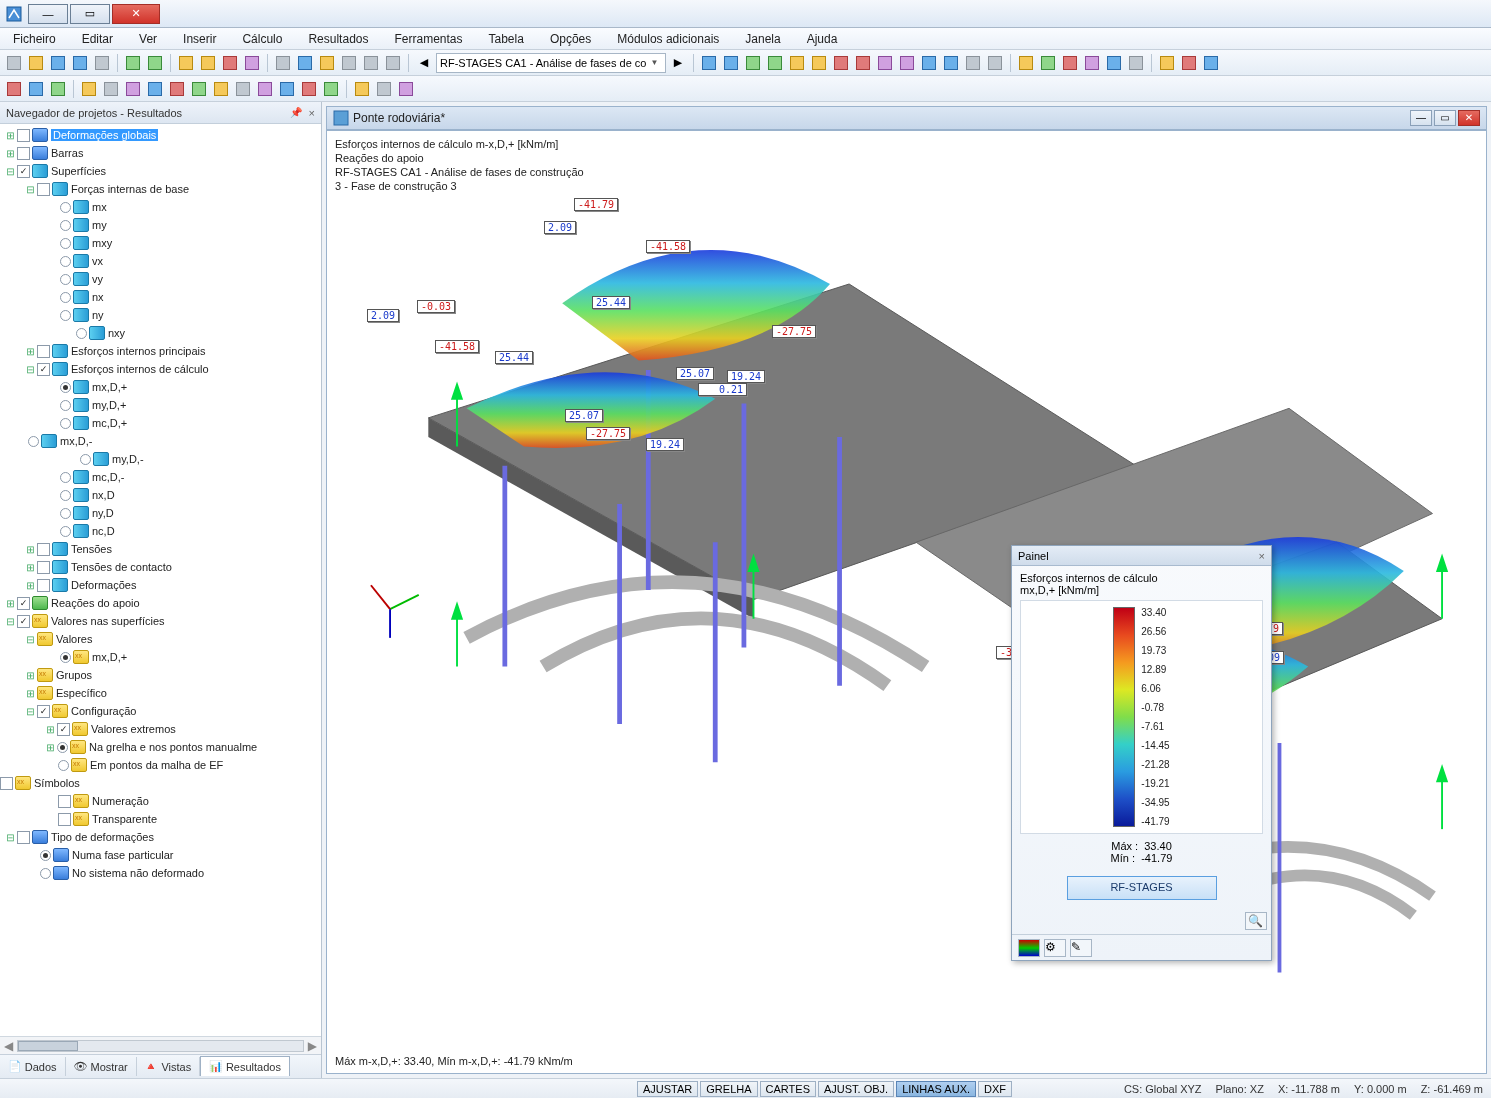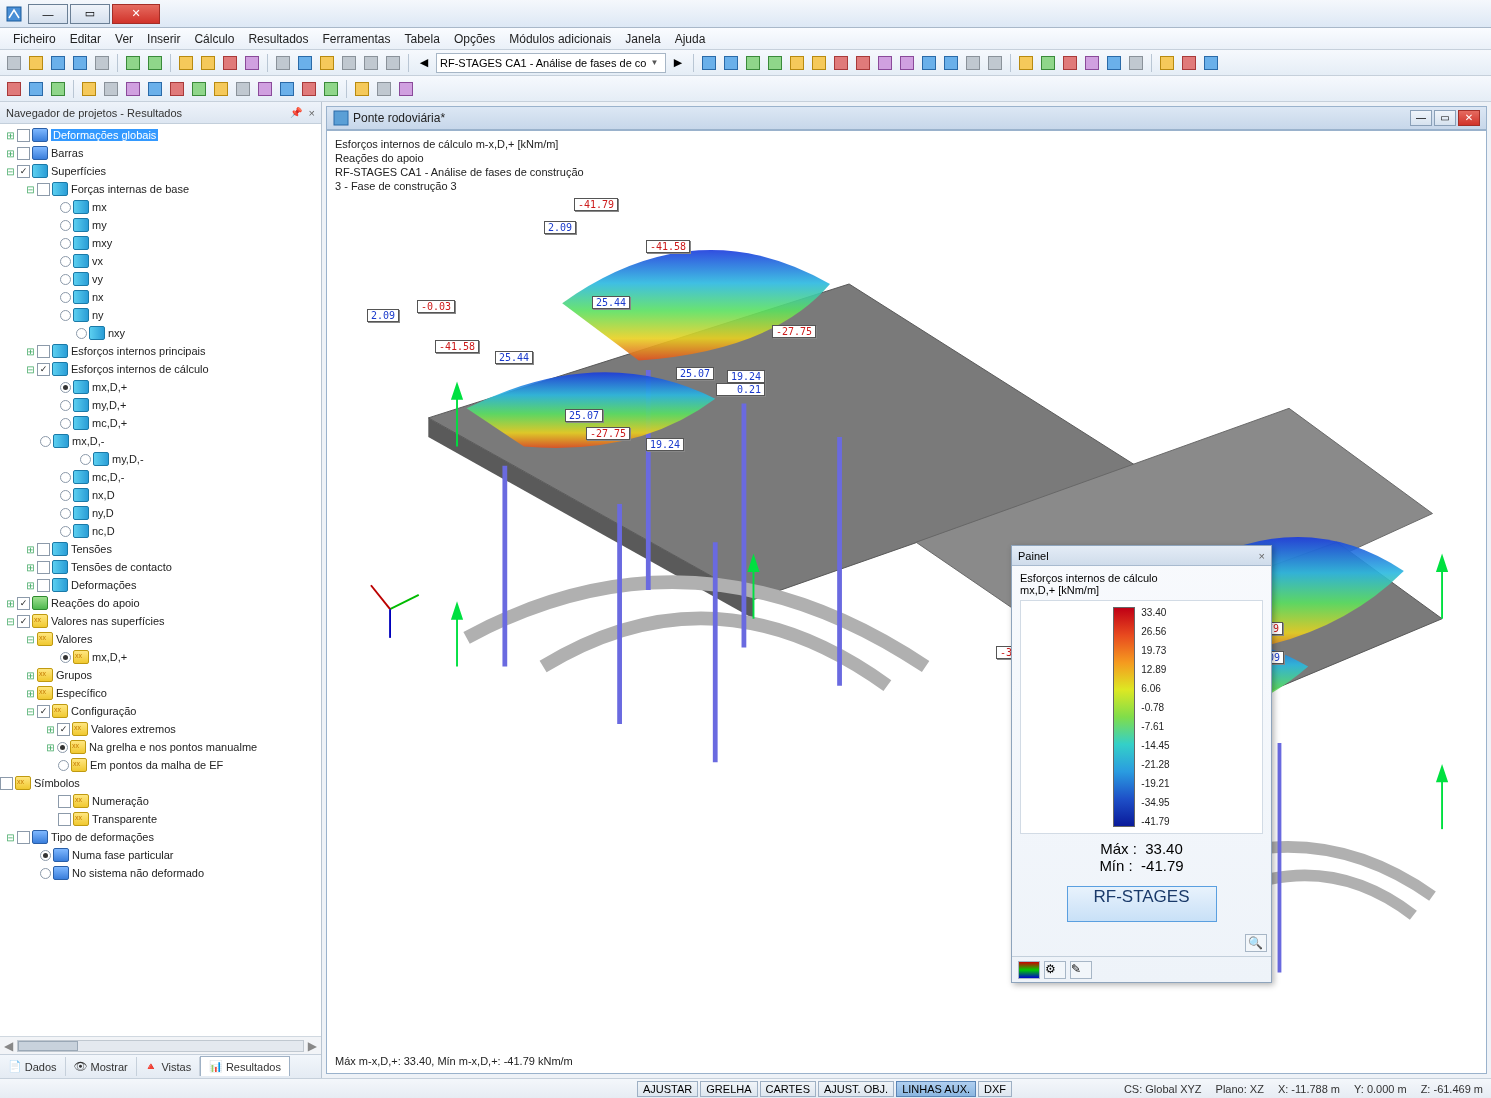--- a/index.html
+++ b/index.html
@@ -7,21 +7,21 @@
 
 
 .titlebar { height: 28px; background: linear-gradient(#f5f8fc,#dde8f5); display: flex; align-items: center; padding: 0 6px; border-bottom: 1px solid #a9b8c9; }
 .titlebar .app-icon { width: 16px; height: 16px; margin-right: 6px; }
 .titlebar .title { flex: 1; color: #333; font-size: 12px; }
 .win-btns { display: flex; gap: 2px; }
 .win-btn { width: 40px; height: 20px; border: 1px solid #6a7f95; background: linear-gradient(#f0f4fa,#d5e0ee); display: flex; align-items: center; justify-content: center; font-size: 11px; }
 .win-btn.close { background: linear-gradient(#e56b60,#d1332a); color: #fff; border-color: #a32e27; width: 48px; }
 
 
-.menubar { height: 22px; background: linear-gradient(#fafcff,#eaf0f8); border-bottom: 1px solid #c6d0db; display: flex; align-items: center; padding: 0 6px; gap: 0; }
+.menubar { height: 22px; background: linear-gradient(#fafcff,#eaf0f8); border-bottom: 1px solid #c6d0db; display: flex; align-items: center; padding: 0 6px; gap: 12px; }
 .menubar span { padding: 2px 7px; color: #222; cursor: default; }
 
 
 .toolbar { height: 26px; background: linear-gradient(#f6f9fd,#e5edf6); border-bottom: 1px solid #c6d0db; display: flex; align-items: center; padding: 0 4px; gap: 2px; }
 .tbtn { width: 20px; height: 20px; border: 1px solid transparent; display: flex; align-items: center; justify-content: center; font-size: 11px; }
 .tsep { width: 1px; height: 18px; background: #b9c6d4; margin: 0 3px; }
 .tdrop { display: flex; align-items: center; height: 20px; border: 1px solid #a7b6c6; background: #fff; font-size: 11px; padding: 0 3px; }
 .tdrop .dd { color: #555; margin-left: 4px; font-size: 8px; }
 
 
@@ -75,22 +75,22 @@
 
 
 .panel { position: absolute; left: 689px; top: 443px; width: 261px; background: linear-gradient(#f8fafd,#eef3f9); border:1px solid #8ea4bc; box-shadow: 2px 2px 6px rgba(0,0,0,0.3); }
 .panel .phdr { height:20px; background: linear-gradient(#e4ecf6,#cfdceb); border-bottom:1px solid #a8bacf; display:flex; align-items:center; padding:0 6px; font-size:11px; }
 .panel .phdr .px { margin-left:auto; color:#666; }
 .panel .pbody { padding:6px 8px; font-size:11px; }
 .panel .scale-wrap { display:flex; justify-content:center; padding:6px 0; border:1px solid #d2dbe5; background:#fff; margin-top:4px; }
 .panel .scale { display:flex; gap:6px; }
 .panel .bar { width:22px; height:220px; background: linear-gradient(to bottom, #c00015, #e84a1f, #f59a1f, #dde823, #80dd4a, #34d0c8, #2a9ce0, #1e50c8, #0a1a9a); border:1px solid #666; }
 .panel .vals { display:flex; flex-direction:column; justify-content:space-between; height:220px; font-size:10px; color:#222; }
-.panel .mm { text-align:center; padding:6px 0; font-size:15px; }
-.panel .pbtn { display:block; margin:6px auto; width:150px; height:36px; border:1px solid #5a9fe0; background:linear-gradient(#e8f2fc,#c8e0f7); font-size:17px; text-align:center; line-height:20px; color:#1a3a6a; }
+.panel .mm { text-align:center; padding:6px 0; font-size:11px; }
+.panel .pbtn { display:block; margin:6px auto; width:150px; height:24px; border:1px solid #5a9fe0; background:linear-gradient(#e8f2fc,#c8e0f7); font-size:11px; text-align:center; line-height:20px; color:#1a3a6a; }
 .panel .pfoot { height:26px; border-top:1px solid #c3cfdb; display:flex; align-items:center; padding:0 6px; gap:4px; }
 .panel .pfbtn { width:22px; height:18px; border:1px solid #a7b6c6; background:#f2f6fa; }
 .panel .mag { margin-left:auto; width:22px; height:18px; border:1px solid #a7b6c6; background:#f2f6fa; display:flex; align-items:center; justify-content:center; margin-bottom:4px; margin-right:4px; }
 
 
 .status { height: 20px; background: linear-gradient(#f4f7fb,#e6ecf3); border-top:1px solid #c6d0db; display:flex; align-items:center; font-size:11px; }
 .status .sbtn { padding:1px 5px; border:1px solid #9eb0c4; margin-left:2px; background:linear-gradient(#f0f4f8,#dde6ef); }
 .status .sbtn.active { background:linear-gradient(#b0cff0,#8ab6e0); border-color:#5a85b6; }
 .status .sright { margin-left:auto; display:flex; gap:14px; padding-right:8px; color:#333; }
 .status .sgap { flex:0 0 635px; }
@@ -422,21 +422,21 @@
           <div class="tree-row" style="padding-left:60px">
           <span class="rb"></span>
           <span class="ic ic-cyan"></span>
           <span class="lbl">my,D,+</span>
         </div>
           <div class="tree-row" style="padding-left:60px">
           <span class="rb"></span>
           <span class="ic ic-cyan"></span>
           <span class="lbl">mc,D,+</span>
         </div>
-          <div class="tree-row" style="padding-left:40px">
+          <div class="tree-row" style="padding-left:28px">
           <span class="rb"></span>
           <span class="ic ic-cyan"></span>
           <span class="lbl">mx,D,-</span>
         </div>
           <div class="tree-row" style="padding-left:80px">
           <span class="rb"></span>
           <span class="ic ic-cyan"></span>
           <span class="lbl">my,D,-</span>
         </div>
           <div class="tree-row" style="padding-left:60px">
@@ -665,21 +665,21 @@
           <div class="vlab blue" style="left: 217px; top: 90px;">2.09</div>
           <div class="vlab red" style="left: 319px; top: 109px;">-41.58</div>
           <div class="vlab blue" style="left: 265px; top: 165px;">25.44</div>
           <div class="vlab red" style="left: 90px; top: 169px;">-0.03</div>
           <div class="vlab blue" style="left: 40px; top: 178px;">2.09</div>
           <div class="vlab red" style="left: 445px; top: 194px;">-27.75</div>
           <div class="vlab red" style="left: 108px; top: 209px;">-41.58</div>
           <div class="vlab blue" style="left: 168px; top: 220px;">25.44</div>
           <div class="vlab blue" style="left: 349px; top: 236px;">25.07</div>
           <div class="vlab blue" style="left: 400px; top: 239px;">19.24</div>
-          <div class="vlab blue" style="left: 389px; top: 252px; padding-left: 20px;">0.21</div>
+          <div class="vlab blue" style="left: 371px; top: 252px; padding-left: 20px;">0.21</div>
           <div class="vlab blue" style="left: 238px; top: 278px;">25.07</div>
           <div class="vlab red" style="left: 259px; top: 296px;">-27.75</div>
           <div class="vlab blue" style="left: 319px; top: 307px;">19.24</div>
           <div class="vlab red" style="left: 817px; top: 417px;">-34.09</div>
           <div class="vlab red" style="left: 879px; top: 460px;">-41.58</div>
           <div class="vlab blue" style="left: 724px; top: 485px;">7.82</div>
           <div class="vlab blue" style="left: 780px; top: 485px;">33.40</div>
           <div class="vlab red" style="left: 912px; top: 491px;">-41.79</div>
           <div class="vlab blue" style="left: 844px; top: 513px;">25.44</div>
           <div class="vlab blue" style="left: 925px; top: 520px;">2.09</div>

